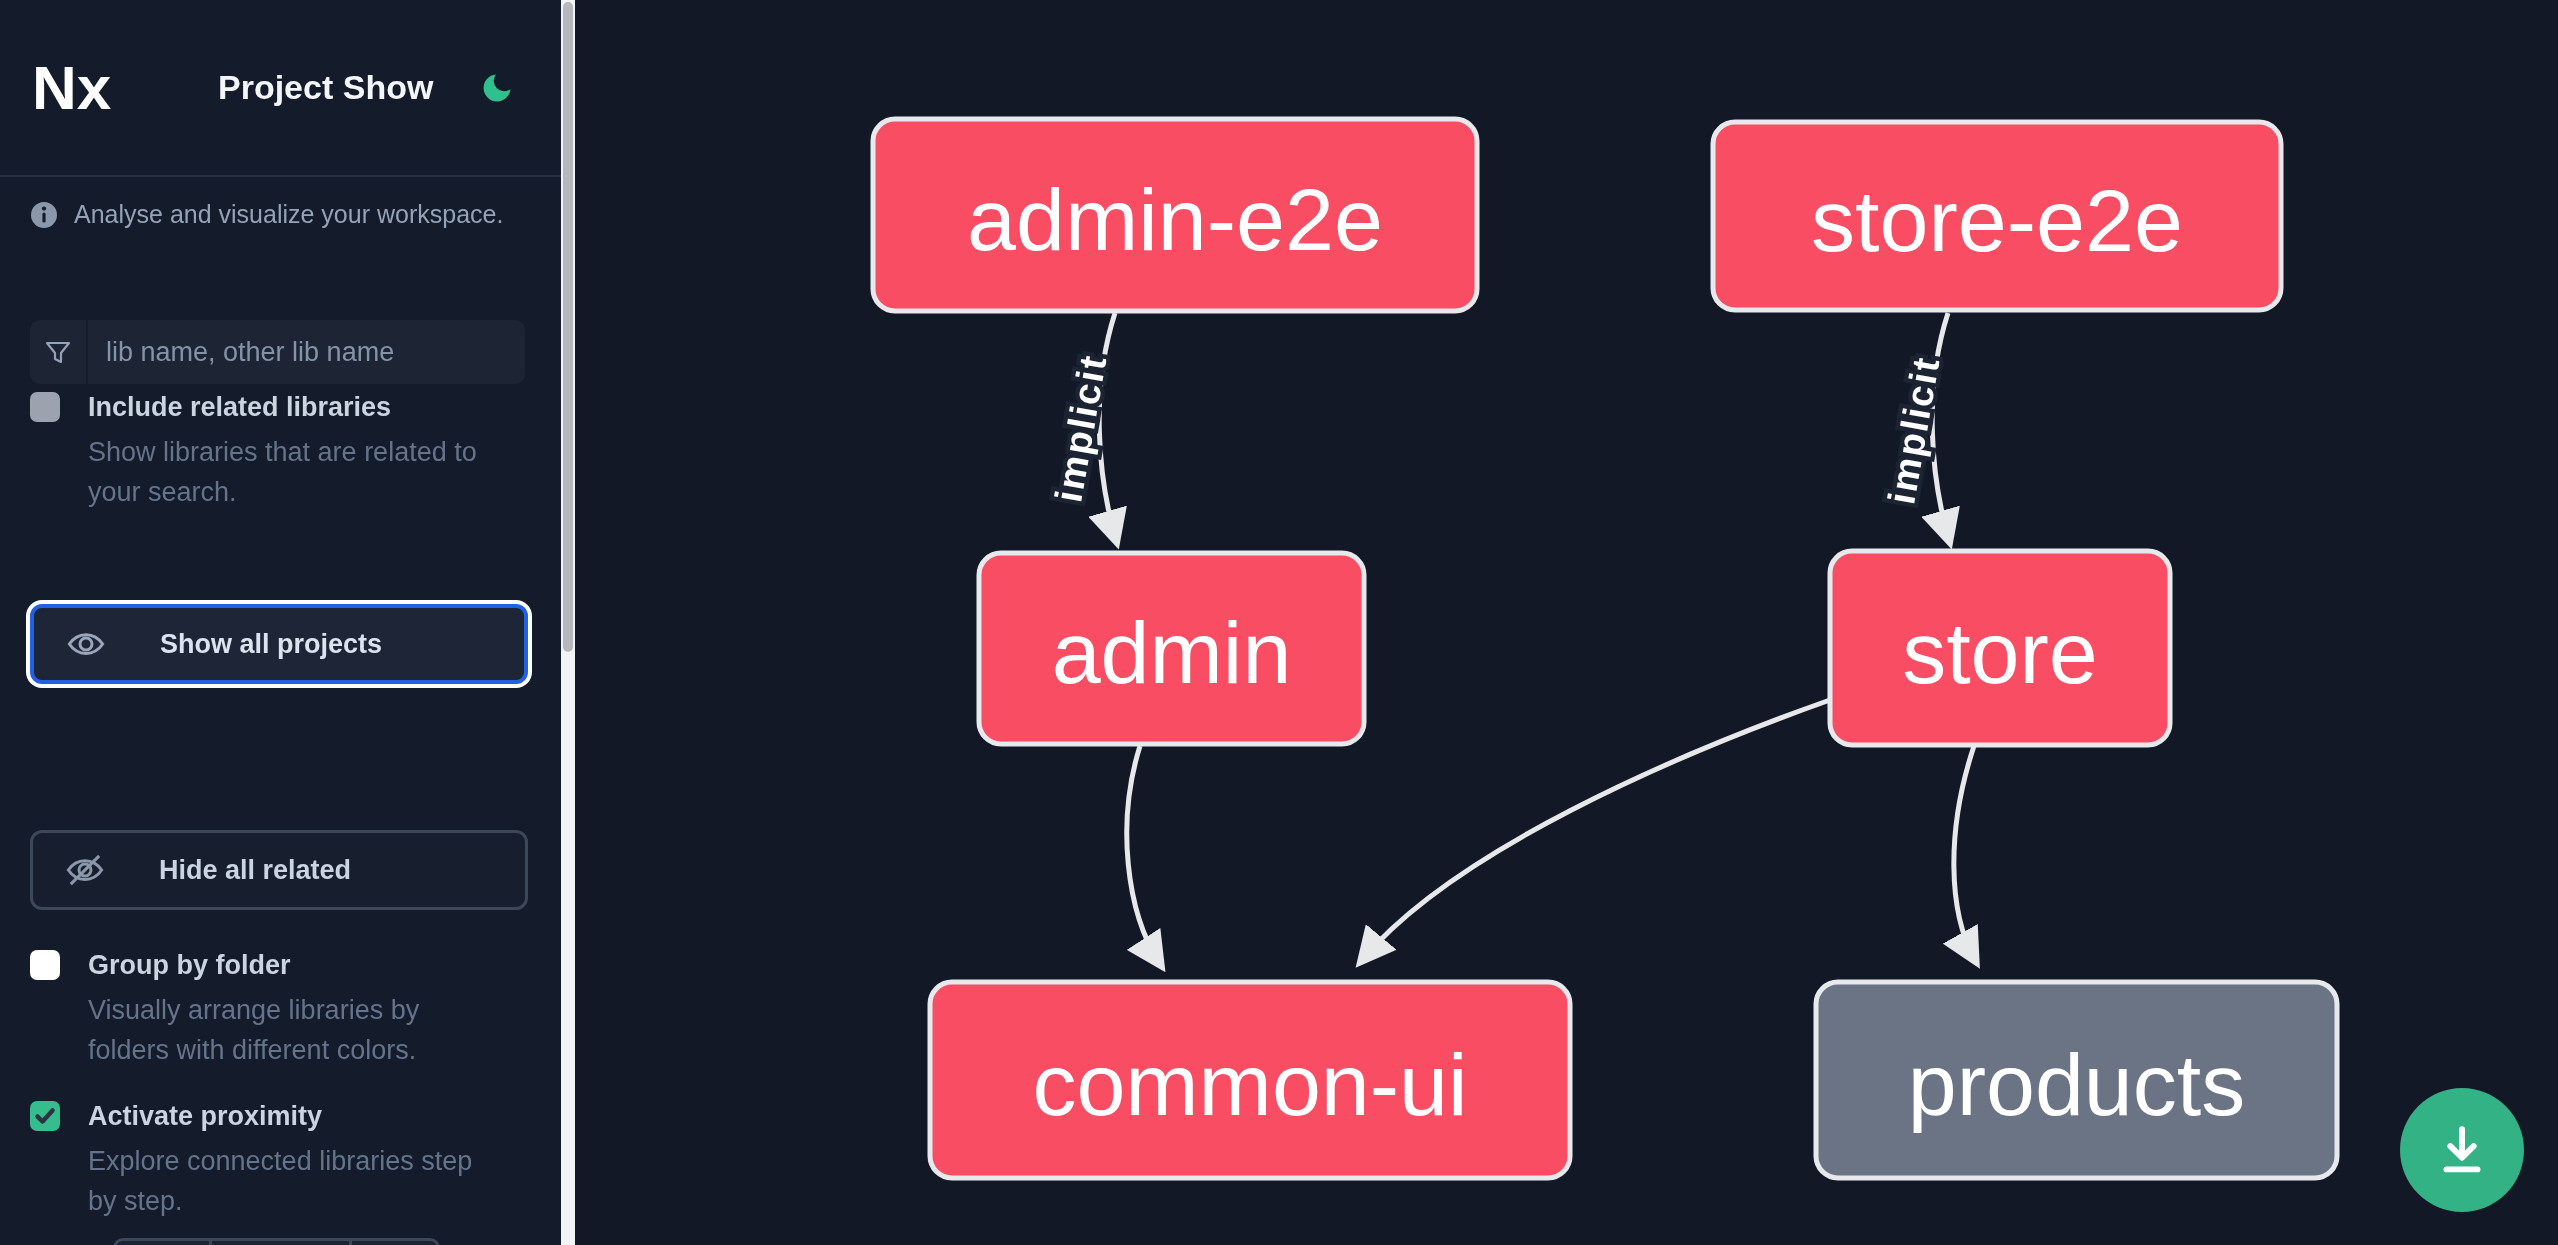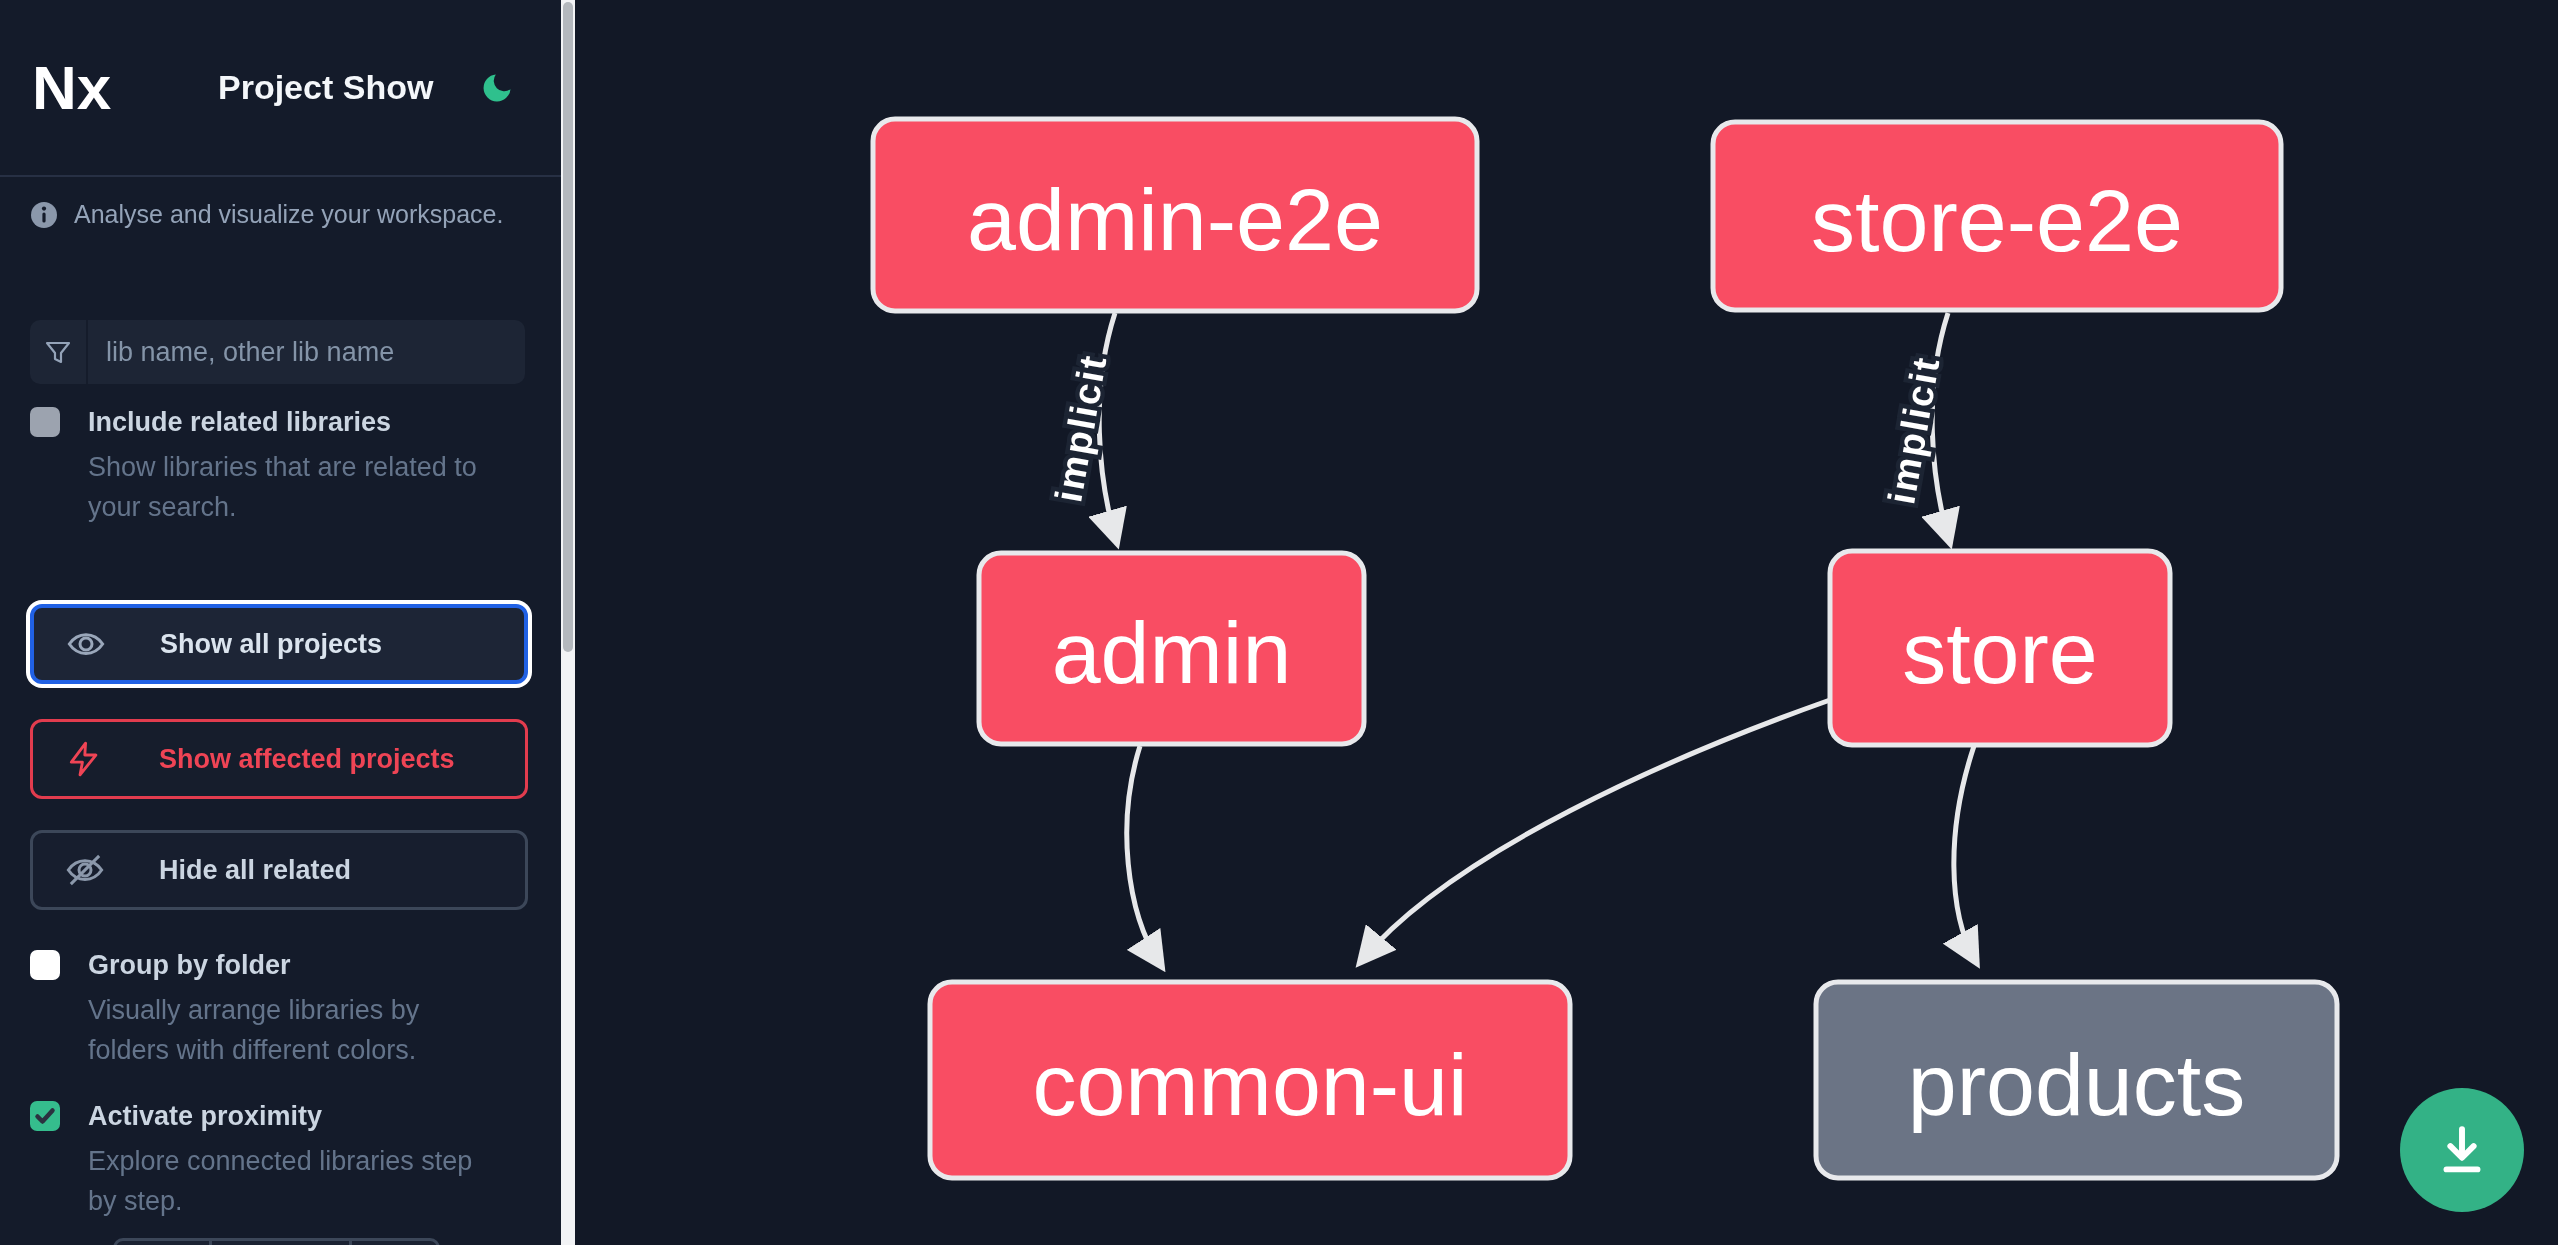--- a/index.html
+++ b/index.html
@@ -140,46 +140,38 @@
 
   <div class="search-box">
     <div class="search-icon-cell">
       <svg width="30" height="30" viewBox="0 0 30 30">
         <path d="M4 6 H26 L18 16 V25 L12 22 V16 Z" fill="none" stroke="#94a3b8" stroke-width="2.2" stroke-linejoin="round"></path>
       </svg>
     </div>
     <input type="text" placeholder="lib name, other lib name" style="">
   </div>
 
-  <div class="opt-row" style="top:405px">
+  <div class="opt-row" style="top:390px">
     <button class="cb cb-gray"></button>
     <div class="opt-txt">
       <div class="opt-label">Include related libraries</div>
       <div class="opt-desc">Show libraries that are related to your search.</div>
     </div>
   </div>
 
   <button class="sb-btn btn-focused">
     <span class="ic">
       <svg width="40" height="40" viewBox="0 0 24 24" fill="none" stroke="#9aa7ba" stroke-width="1.8">
         <path d="M2 12 C7 4.5 17 4.5 22 12 C17 19.5 7 19.5 2 12 Z"></path>
         <circle cx="12" cy="12" r="3.6"></circle>
       </svg>
     </span>
     <span class="lbl">Show all projects</span>
   </button>
 
-  <button class="sb-btn btn-affected">
-    <span class="ic">
-      <svg width="38" height="38" viewBox="0 0 24 24" fill="none" stroke="#ef4455" stroke-width="1.8" stroke-linejoin="round">
-        <path d="M13 2 L4 14 H11 L9.5 22 L19.5 9.5 H12.5 Z"></path>
-      </svg>
-    </span>
-    <span class="lbl">Show affected projects</span>
-  </button>
 
   <button class="sb-btn btn-plain">
     <span class="ic">
       <svg width="40" height="40" viewBox="0 0 24 24" fill="none" stroke="#8b98ab" stroke-width="1.8">
         <path d="M2 12 C7 4.5 17 4.5 22 12 C17 19.5 7 19.5 2 12 Z"></path>
         <circle cx="12" cy="12" r="3.6"></circle>
         <line x1="3.5" y1="20.5" x2="20.5" y2="3.5"></line>
       </svg>
     </span>
     <span class="lbl">Hide all related</span>

